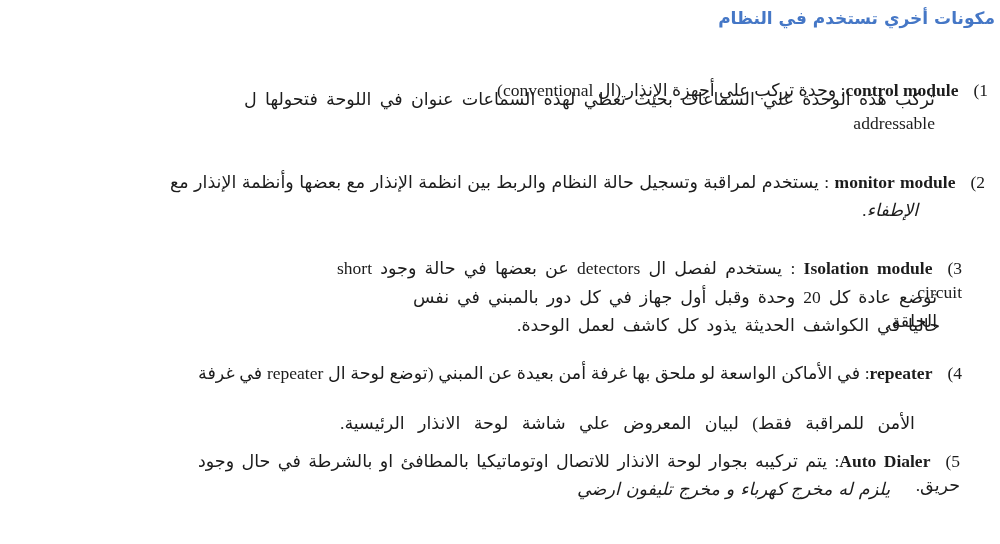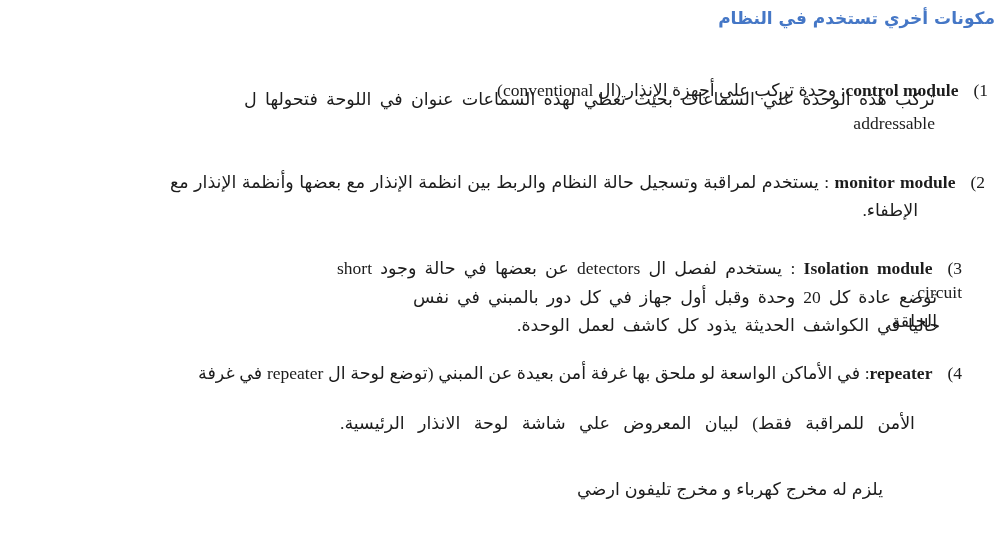--- a/index.html
+++ b/index.html
@@ -39,28 +39,31 @@
   <div class="line title" style="top:6px;right:5px;">مكونات أخري تستخدم في النظام</div>
 
   <div class="line" style="top:58px;right:12px;margin-top:20px;">
     <span class="num">(1</span><span class="term">control module</span><span>: وحدة تركب علي أجهزة الإنذار (ال conventional)</span>
   </div>
   <div class="line stretch" style="top:87px;right:65px;left:84px;">تركب هذه الوحدة علي السماعات بحيث تعطي لهذه السماعات عنوان في اللوحة فتحولها ل addressable</div>
 
   <div class="line stretch" style="top:170px;right:15px;left:10px;">
     <span class="num">(2</span><span class="term">monitor module</span><span> : يستخدم لمراقبة وتسجيل حالة النظام والربط بين انظمة الإنذار مع بعضها وأنظمة الإنذار مع</span>
   </div>
-  <div class="line" style="top:198px;right:82px;">الإطفاء.</div>
+  <div class="line" style="top:198px;right:82px;font-style:italic;">الإطفاء.</div>
 
   <div class="line stretch" style="top:256px;right:38px;left:177px;">
     <span class="num">(3</span><span class="term">Isolation module</span><span> : يستخدم لفصل ال detectors عن بعضها في حالة وجود short circuit</span>
   </div>
   <div class="line stretch" style="top:285px;right:63px;left:253px;">توضع عادة كل 20 وحدة وقبل أول جهاز في كل دور بالمبني في نفس الحلقة.</div>
   <div class="line stretch" style="top:313px;right:60px;left:357px;">حاليا في الكواشف الحديثة يذود كل كاشف لعمل الوحدة.</div>
 
   <div class="line stretch" style="top:361px;right:38px;left:38px;">
     <span class="num">(4</span><span class="term">repeater</span><span>: في الأماكن الواسعة لو ملحق بها غرفة أمن بعيدة عن المبني (توضع لوحة ال repeater في غرفة</span>
   </div>
   <div class="line stretch" style="top:390px;right:85px;left:180px;margin-top:21px;">الأمن للمراقبة فقط) لبيان المعروض علي شاشة لوحة الانذار الرئيسية.</div>
 
-  <div class="line stretch" style="top:477px;right:117px;left:417px;">يلزم له مخرج كهرباء و مخرج تليفون ارضي</div>
+  <div class="line stretch" style="top:449px;right:40px;left:38px;">
+    <span class="num">(5</span><span class="term">Auto Dialer</span><span>: يتم تركيبه بجوار لوحة الانذار للاتصال اوتوماتيكيا بالمطافئ او بالشرطة في حال وجود حريق.</span>
+  </div>
+  <div class="line stretch" style="top:477px;right:110px;left:417px;font-style:italic;">يلزم له مخرج كهرباء و مخرج تليفون ارضي</div>
 
 </div>
 
 </body></html>

